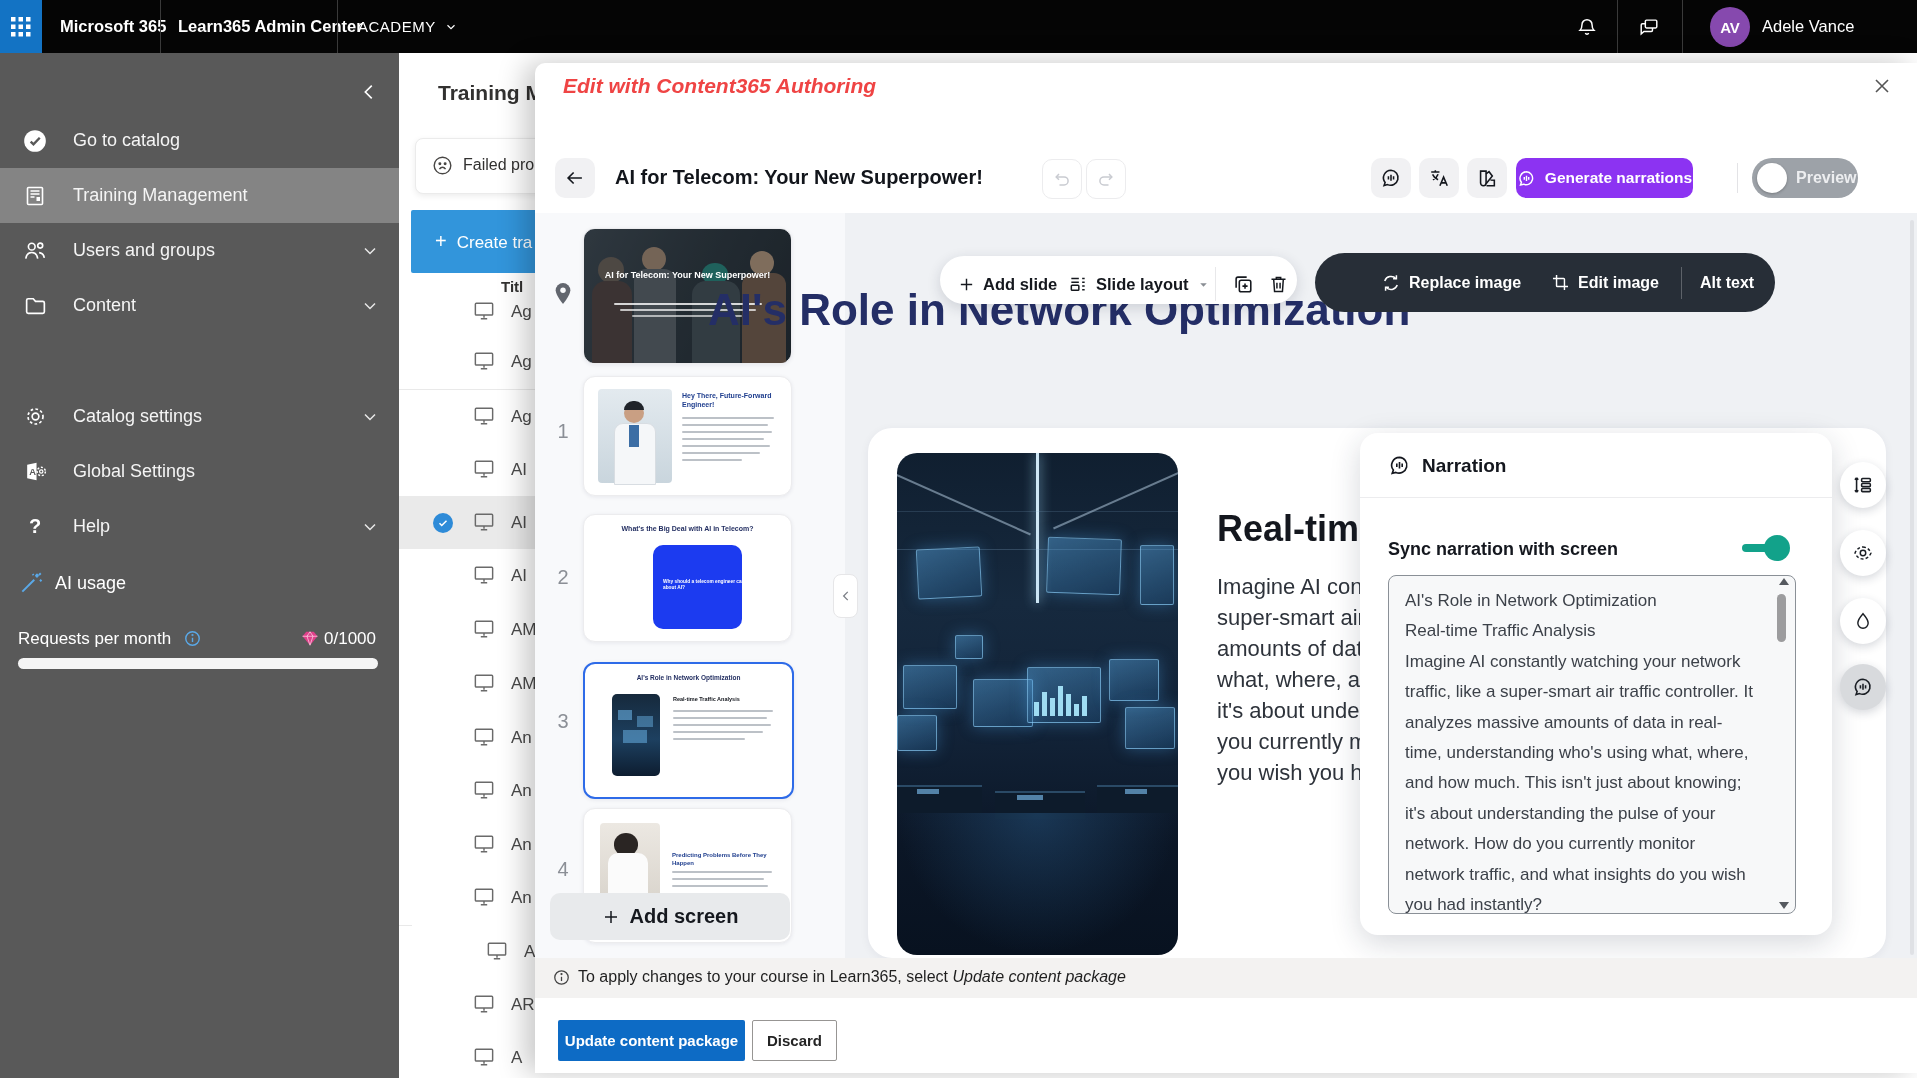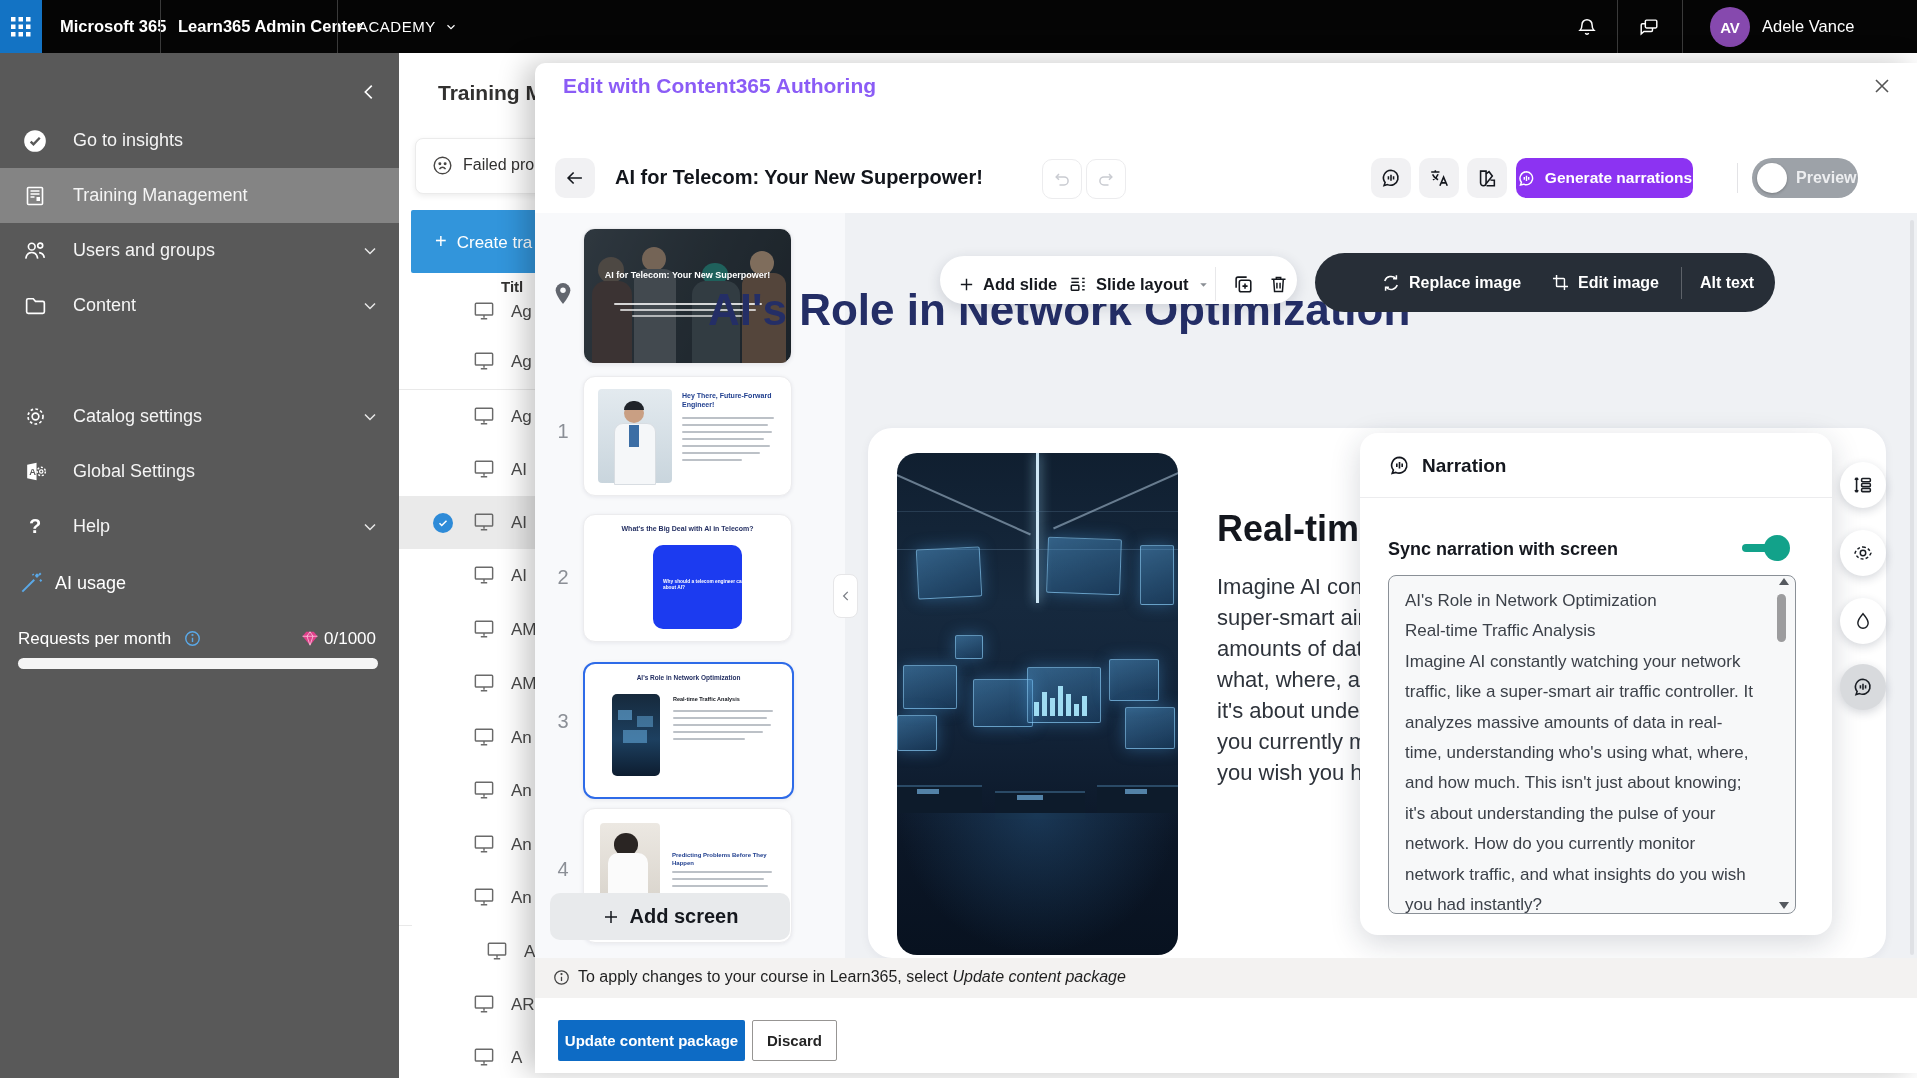--- a/index.html
+++ b/index.html
@@ -117,21 +117,21 @@
         </svg>
     </div>
 
     <div class="nav-item" style="top:60px;">
       <span class="nav-ico">
         <svg width="26" height="26" viewBox="0 0 24 24">
             <circle cx="12" cy="12" r="10" fill="#fff"></circle>
             <path d="M8 12.5l2.6 2.6L16.4 9" stroke="#595959" stroke-width="2.2" fill="none"></path>
           </svg>
       </span>
-      <span class="nav-label">Go to insights</span>
+      <span class="nav-label">Go to catalog</span>
     </div>
 
     <div class="nav-item active" style="top:115px;">
       <span class="nav-ico">
         <svg width="24" height="24" viewBox="0 0 24 24" fill="none" stroke="#fff" stroke-width="1.6">
             <rect x="4.5" y="3.5" width="15" height="17" rx="1"></rect>
             <path d="M7.5 7h9M7.5 10h9M7.5 13h4"></path>
             <rect x="13.5" y="13" width="3.5" height="4" fill="#fff" stroke="none"></rect>
           </svg>
       </span>
@@ -410,21 +410,21 @@
     </span>
     <span class="row-label">A</span>
   </div>
       </div>
   </div>
 
   <div id="modal-bg" class="abs"></div>
   <div id="thumbpanel-bg" class="abs"></div>
   <div id="editor-bg" class="abs"></div>
 
-  <div class="abs" style="left:563px;top:74px;font-size:21px;font-weight:700;color:#8b5cf6;white-space:nowrap;z-index:10;">Edit with Content365 Authoring</div>
+  <div class="abs" style="left:563px;top:74px;font-size:21px;font-weight:700;color:#ef4444;white-space:nowrap;z-index:10;font-style:italic;">Edit with Content365 Authoring</div>
   <div class="abs" style="left:1870px;top:74px;width:26px;height:26px;color:#555;cursor:pointer;z-index:10;">
     <svg width="24" height="24" viewBox="0 0 24 24" fill="none" stroke="#555" stroke-width="1.6">
         <path d="M6 6l12 12M18 6L6 18"></path>
       </svg>
   </div>
 
   <div class="iconbtn" style="left:555px;top:158px;">
     <svg width="22" height="22" viewBox="0 0 24 24" fill="none" stroke="#15181e" stroke-width="1.8">
         <path d="M19.5 12H4.5M10.5 6L4.5 12l6 6"></path>
       </svg>

